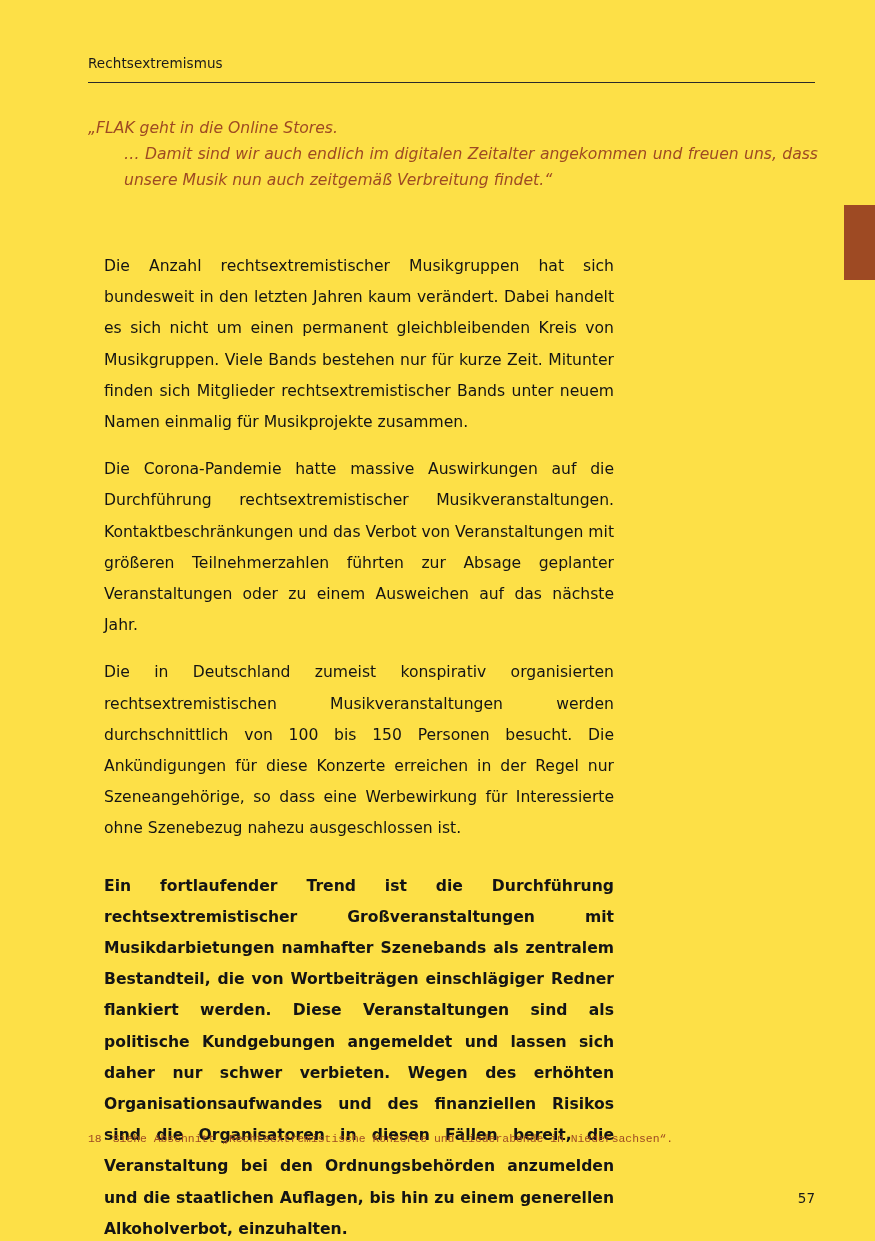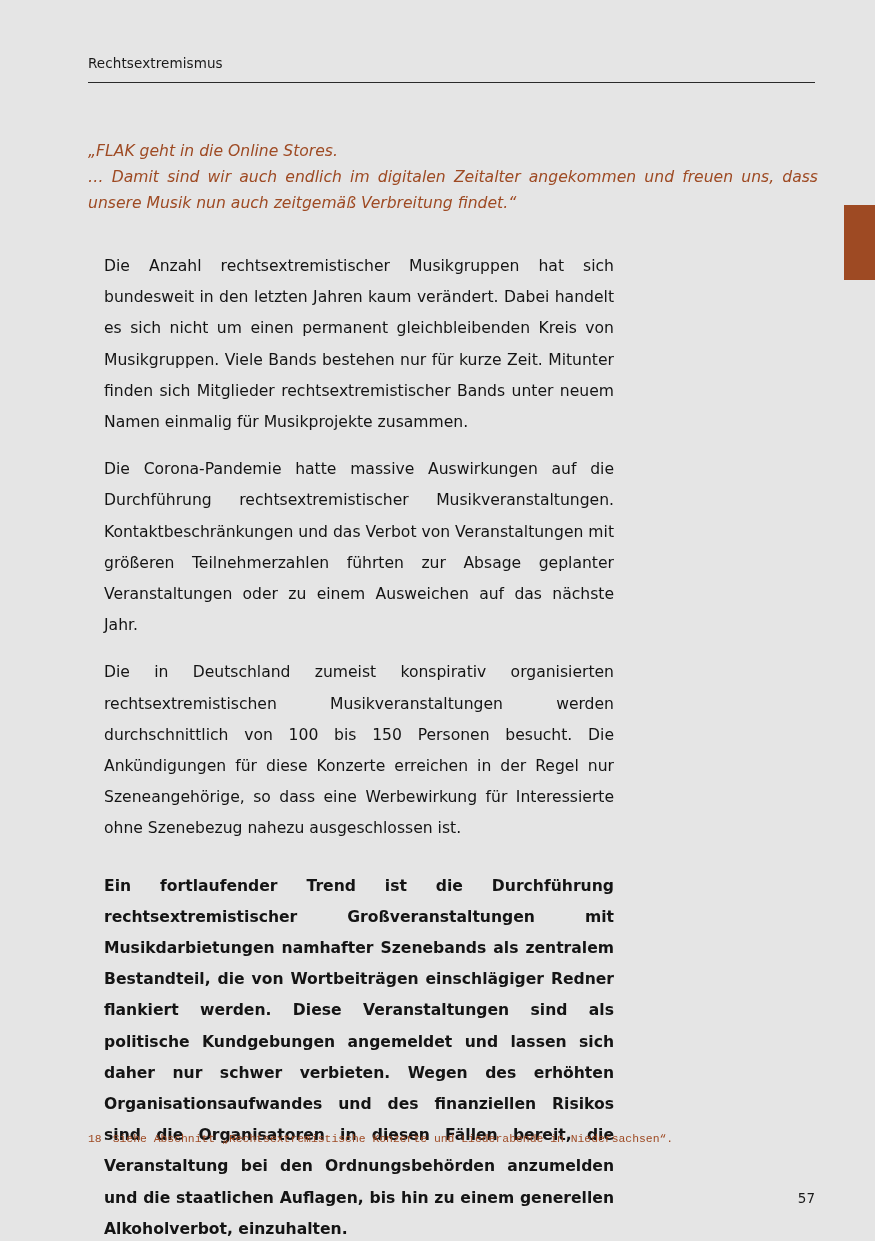--- a/index.html
+++ b/index.html
@@ -11,21 +11,21 @@
     width: 875px;
     height: 1241px;
     position: relative;
     font-family: "DejaVu Sans", sans-serif;
     color: #1a1a1a;
     overflow: hidden;
   }
   .page {
     position: absolute;
     inset: 0;
-    background: #e5e5e5;
+    background: #fde047;
   }
   
   .header {
     position: absolute;
     left: 88px;
     top: 55px;
     width: 727px;
   }
   .header-text {
     font-size: 13.5px;
@@ -44,30 +44,31 @@
     right: 0;
     top: 205px;
     width: 31px;
     height: 75px;
     background: #9e4a23;
   }
   
   .quote {
     position: absolute;
     left: 88px;
-    top: 138px;
+    top: 115px;
     width: 730px;
     color: #9e4a23;
     font-style: italic;
     font-size: 15.6px;
     line-height: 26px;
   }
   .quote .line-just {
     text-align: justify;
     text-align-last: left;
+    margin-left: 36px;
   }
   
   .body-col {
     position: absolute;
     left: 88px;
     top: 235px;
     width: 542px;
     font-size: 15.6px;
     line-height: 31.2px;
     text-align: justify;

